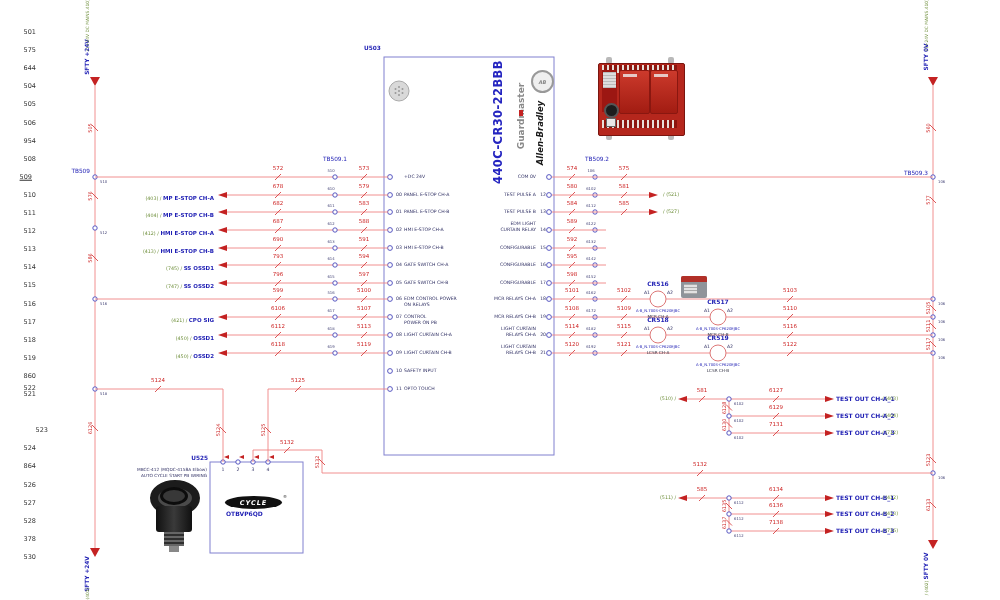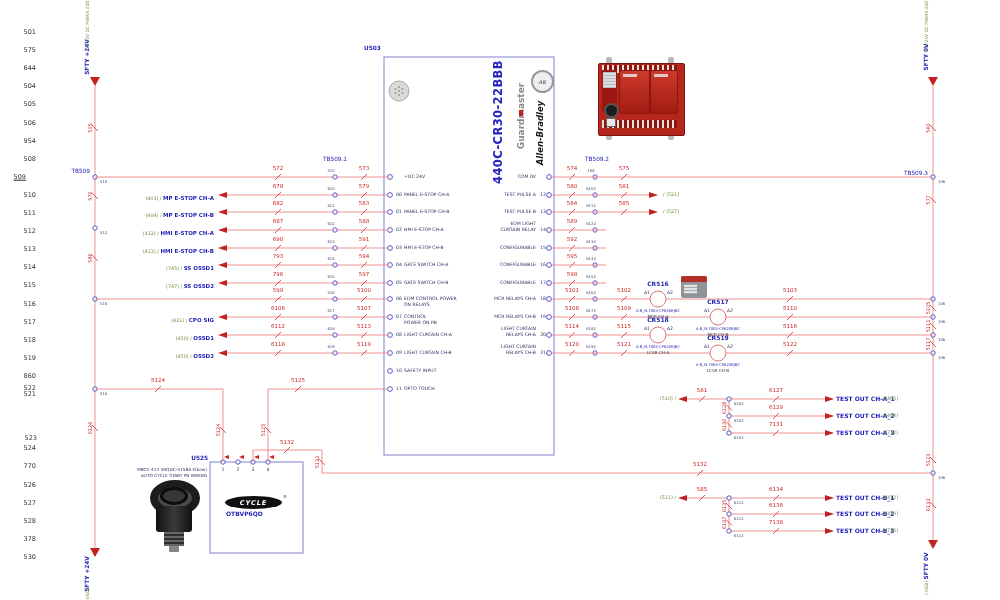--- a/index.html
+++ b/index.html
@@ -369,37 +369,37 @@
 
   <div id="gen">
       <div class="t r lnum" style="left: 36px; top: 32px;">501</div>
       <div class="t r lnum" style="left: 36px; top: 50.1px;">575</div>
       <div class="t r lnum" style="left: 36px; top: 68.2px;">644</div>
       <div class="t r lnum" style="left: 36px; top: 86.3px;">504</div>
       <div class="t r lnum" style="left: 36px; top: 104.4px;">505</div>
       <div class="t r lnum" style="left: 36px; top: 122.5px;">506</div>
       <div class="t r lnum" style="left: 36px; top: 140.6px;">954</div>
       <div class="t r lnum" style="left: 36px; top: 158.7px;">508</div>
-      <div class="t r lnum" style="left: 26px; top: 176.8px; text-decoration: underline;">509</div>
+      <div class="t r lnum" style="left: 32px; top: 176.8px; text-decoration: underline;">509</div>
       <div class="t r lnum" style="left: 36px; top: 194.9px;">510</div>
       <div class="t r lnum" style="left: 36px; top: 213px;">511</div>
       <div class="t r lnum" style="left: 36px; top: 231.1px;">512</div>
       <div class="t r lnum" style="left: 36px; top: 249.2px;">513</div>
       <div class="t r lnum" style="left: 36px; top: 267.3px;">514</div>
       <div class="t r lnum" style="left: 36px; top: 285.4px;">515</div>
       <div class="t r lnum" style="left: 36px; top: 303.5px;">516</div>
       <div class="t r lnum" style="left: 36px; top: 321.6px;">517</div>
       <div class="t r lnum" style="left: 36px; top: 339.7px;">518</div>
       <div class="t r lnum" style="left: 36px; top: 357.8px;">519</div>
       <div class="t r lnum" style="left: 36px; top: 375.9px;">860</div>
       <div class="t r lnum" style="left: 36px; top: 394px;">521</div>
       <div class="t r lnum" style="left: 36px; top: 388px;">522</div>
-      <div class="t r lnum" style="left: 37px; top: 430.2px; margin-top: 8px;">523</div>
+      <div class="t r lnum" style="left: 48px; top: 430.2px;">523</div>
       <div class="t r lnum" style="left: 36px; top: 448.3px;">524</div>
-      <div class="t r lnum" style="left: 36px; top: 466.4px;">770</div>
+      <div class="t r lnum" style="left: 36px; top: 466.4px;">864</div>
       <div class="t r lnum" style="left: 36px; top: 484.5px;">526</div>
       <div class="t r lnum" style="left: 36px; top: 502.6px;">527</div>
       <div class="t r lnum" style="left: 36px; top: 520.7px;">528</div>
       <div class="t r lnum" style="left: 36px; top: 538.8px;">378</div>
       <div class="t r lnum" style="left: 36px; top: 556.9px;">530</div>
       <div class="t vr red5" style="left: 90px; top: 128px;">505</div>
       <div class="t vr red5" style="left: 90px; top: 196px;">576</div>
       <div class="t vr red5" style="left: 90px; top: 258px;">586</div>
       <div class="t vr red5" style="left: 90px; top: 428px;">6126</div>
       <div class="t l term" style="left: 100px; top: 182px;">510</div>

